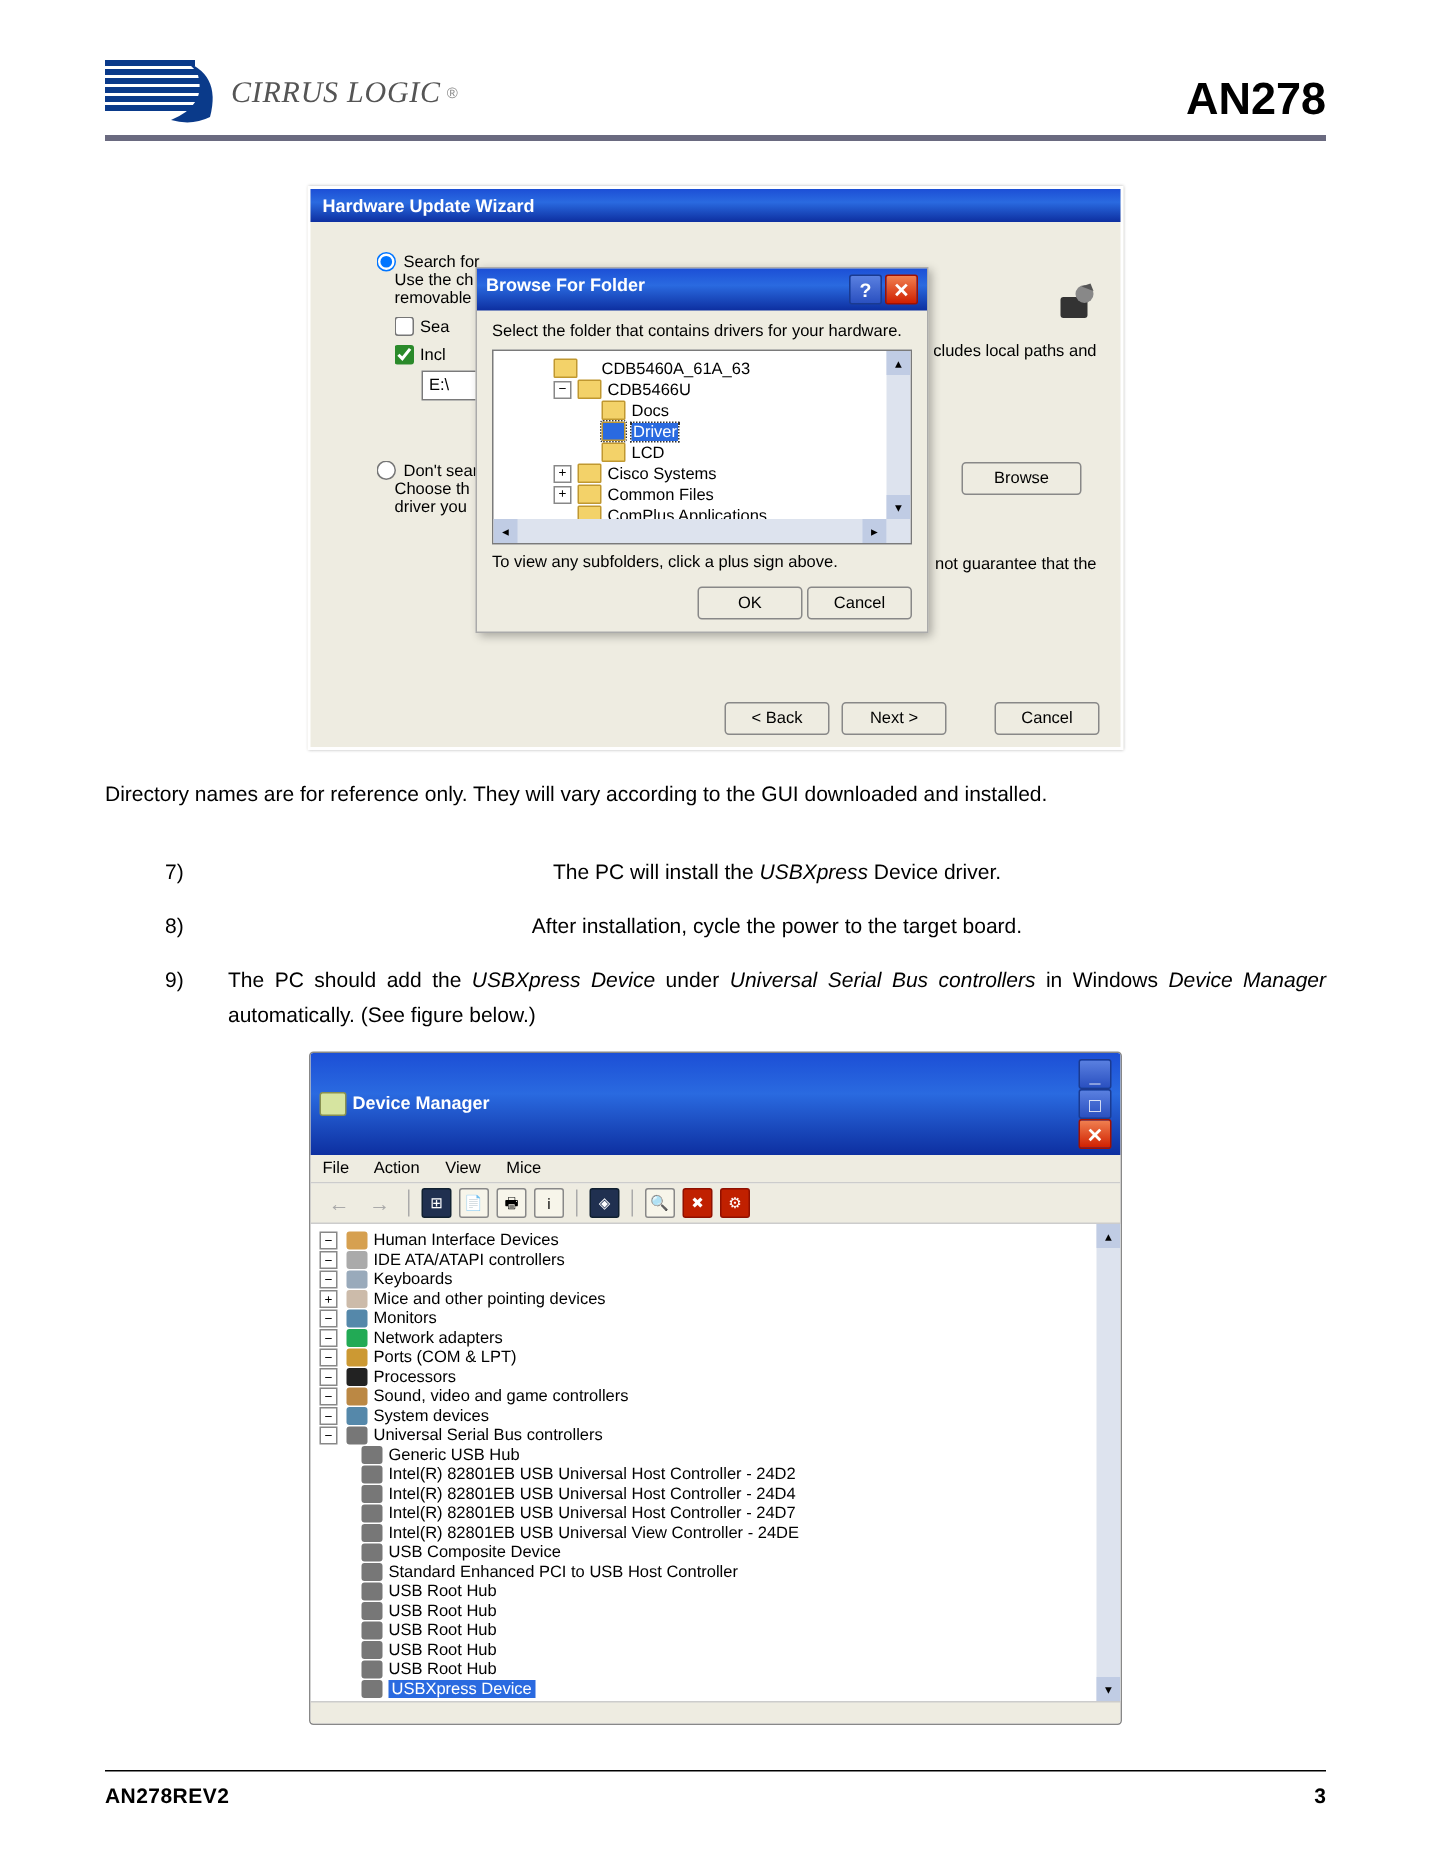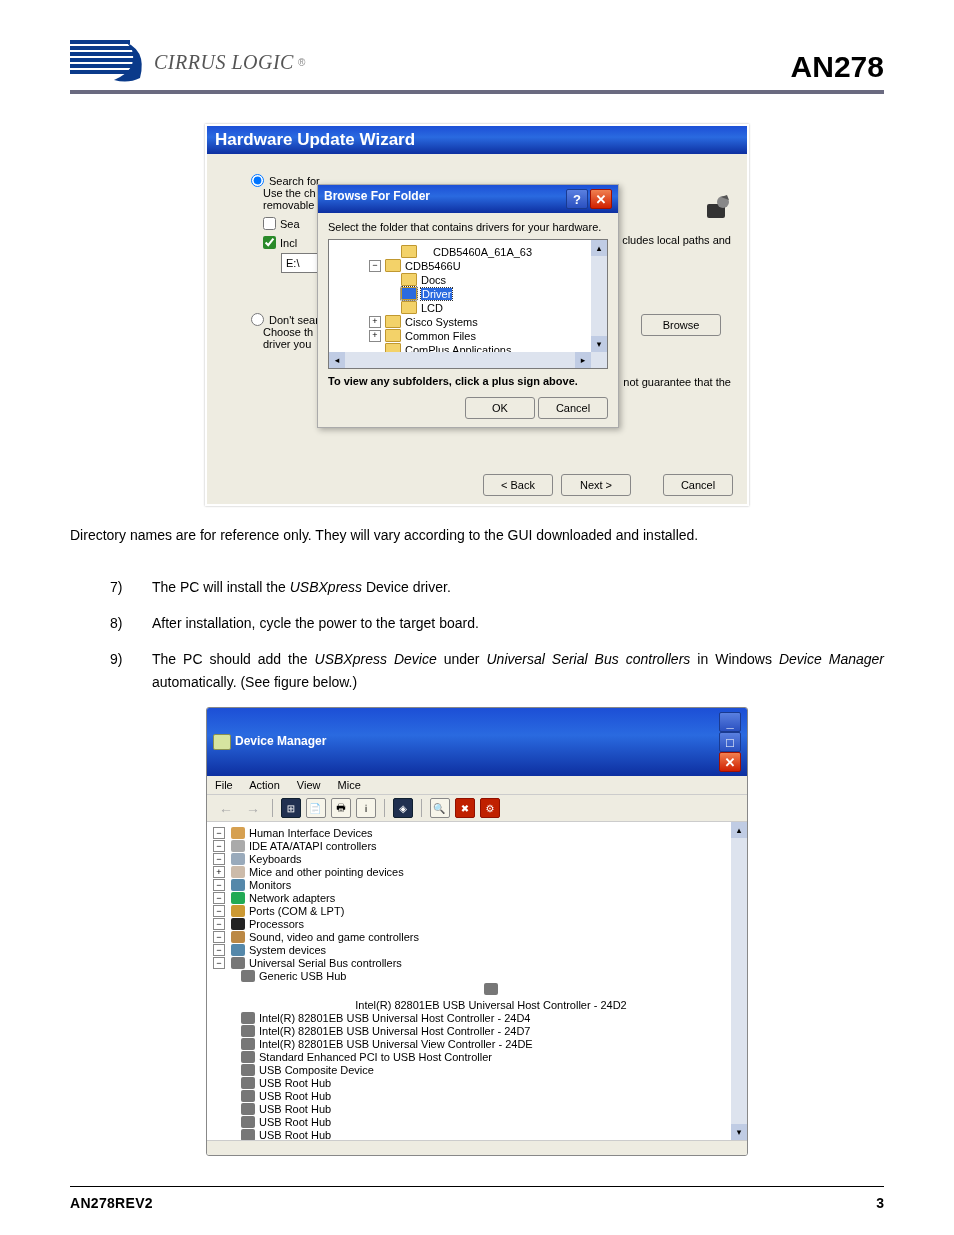--- a/index.html
+++ b/index.html
@@ -2,21 +2,21 @@
 <html><head>
 <meta charset="utf-8">
 <style>
 body { margin:0; font-family:Arial,Helvetica,sans-serif; background:#fff; width:954px; font-size:14px; color:#000; }
 .page { padding: 40px 70px 30px 70px; }
 .header { display:flex; justify-content:space-between; align-items:flex-end; border-bottom:4px solid #6a6a80; padding-bottom:6px; margin-bottom:30px; }
 .logo-block { display:flex; align-items:center; gap:4px; }
 .doc-id { font-size:30px; font-weight:bold; }
 .screenshot1-wrap { text-align:center; margin-bottom:20px; }
 .wizard { width:540px; margin:0 auto; border:2px solid #fff; background:#eeece1; font-family:Tahoma,sans-serif; font-size:11px; text-align:left; position:relative; box-shadow:0 0 2px rgba(0,0,0,.3); }
-.wizard-title { background:linear-gradient(to bottom,#1c4fd6,#2a6ae0 40%,#0d2fa0); color:#fff; font-weight:bold; padding:4px 8px; font-size:17px;}
+.wizard-title { background:linear-gradient(to bottom,#1c4fd6,#2a6ae0 40%,#0d2fa0); color:#fff; font-weight:bold; padding:4px 8px; font-size:12px;}
 .wizard-body { position:relative; height:330px; padding:10px 14px; }
 .please { font-weight:bold; color:#223; margin-bottom:6px; }
 .radio-row { margin-left:30px; margin-top:10px; display:flex; align-items:center; gap:5px; font-size:11px;}
 .radio-sub { margin-left:42px; font-size:11px; color:#000;}
 .chkrow { margin-left:42px; margin-top:6px; font-size:11px; display:flex; align-items:center; gap:4px; }
 .wizard-input { margin-left:60px; margin-top:4px; display:flex; align-items:center; gap:6px;}
 .wizard-input .inp { width:240px; height:18px; border:1px solid #7a7a7a; background:#fff; font-size:11px; padding:0 4px;}
 .wizard-btns { position:absolute; bottom:8px; right:14px; display:flex; gap:8px;}
 .wizard-btn { width:70px; height:22px; background:#eeece1; border:1px solid #888; font-size:11px; border-radius:3px; }
 .right-text { position:absolute; right:16px; font-size:11px; }
@@ -33,21 +33,21 @@
 .tree-scroll-v .down { position:absolute; bottom:16px; width:100%;}
 .tree-scroll-h { position:absolute; left:0; bottom:0; height:16px; width:calc(100% - 16px); background:#dde3ee; display:flex; justify-content:space-between;}
 .tree-scroll-h span { width:16px; background:#c0cce4; font-size:9px; text-align:center; line-height:16px;}
 .tree-item { display:flex; align-items:center; gap:4px; white-space:nowrap; margin:1px 0;}
 .fldr { width:14px; height:11px; background:#f3d269; border:1px solid #c09830; border-radius:1px; display:inline-block;}
 .fldr.sel { outline:1px dotted #333;}
 .note-text { margin: 12px 0 30px 0; line-height:1.4; }
 .numbered { margin-left:40px; line-height:1.6; }
 .numbered .item { display:flex; gap:20px; margin-bottom:14px; }
 .numbered .item .num { width:22px; flex-shrink:0; }
-.numbered .item .txt { flex:1; }
+.numbered .item .txt { flex:1;text-align:center; }
 .em { font-style:italic; }
 .devmgr { width:540px; margin:10px auto 0; font-family:Tahoma,sans-serif; font-size:11px; text-align:left; border:1px solid #888; border-radius:3px; overflow:hidden;}
 .devmgr-title { background:linear-gradient(to bottom,#1c4fd6,#2a6ae0 40%,#0d2fa0); color:#fff; font-weight:bold; padding:4px 6px; font-size:12px; display:flex; justify-content:space-between; align-items:center;}
 .devmgr-menu { background:#eeece1; padding:3px 8px; font-size:11px; border-bottom:1px solid #ccc;}
 .devmgr-menu span { margin-right:14px; }
 .devmgr-toolbar { background:#eeece1; padding:3px 8px; display:flex; gap:5px; align-items:center; border-bottom:1px solid #ccc;}
 .tbicn { width:18px; height:18px; border:1px solid #888; border-radius:2px; background:#f7f5ea; display:inline-flex; align-items:center; justify-content:center; font-size:10px;}
 .tbicn.red { background:#c02000; color:#fff; border-color:#901000;}
 .tbicn.dark { background:#203050; color:#fff; border-color:#102030;}
 .tbarrow { color:#aaa; font-size:14px; padding:0 4px;}
@@ -136,21 +136,21 @@
           <div class="browse-title">
             <span>Browse For Folder</span>
             <div class="wctrl">
               <div class="wbtn">?</div>
               <div class="wbtn xbtn">✕</div>
             </div>
           </div>
           <div class="browse-body">
             <div>Select the folder that contains drivers for your hardware.</div>
             <div class="tree">
-              <div class="tree-item" style="margin-left:66px;gap:16px;">
+              <div class="tree-item" style="margin-left:34px;gap:16px;">
                   <span class="fldr"></span>
                   <span>CDB5460A_61A_63</span>
                 </div>
               <div class="tree-item" style="margin-left:34px;">
                   <span style="width:10px;height:10px;border:1px solid #888;font-size:9px;text-align:center;line-height:9px;">−</span>
                   <span class="fldr"></span>
                   <span>CDB5466U</span>
                 </div>
               <div class="tree-item" style="margin-left:66px;">
                   <span class="fldr"></span>
@@ -180,21 +180,21 @@
                 </div>
               <div class="tree-scroll-v">
                   <div class="up">▴</div>
                   <div class="down">▾</div>
                 </div>
               <div class="tree-scroll-h">
                   <span>◂</span>
                   <span>▸</span>
                 </div>
             </div>
-            <div style="margin-bottom:10px;font-weight:bold;">To view any subfolders, click a plus sign above.</div>
+            <div style="margin-bottom:10px;">To view any subfolders, click a plus sign above.</div>
             <div style="text-align:right;">
               <button class="wizard-btn">OK</button>
               <button class="wizard-btn">Cancel</button>
             </div>
           </div>
         </div>
       </div>
     </div>
   </div>
 
@@ -299,43 +299,43 @@
       <div class="dev-item">
           <span class="box">−</span>
           <span class="icn" style="background:#777;"></span>
           <span>Universal Serial Bus controllers</span>
         </div>
       <div id="usb-kids">
           <div class="dev-item" style="margin-left: 28px;">
             <span class="icn" style="background:#777;"></span>
             <span>Generic USB Hub</span>
           </div>
-          <div class="dev-item" style="margin-left: 28px; flex-direction: column;">
+          <div class="dev-item" style="margin-left: 28px;">
             <span class="icn" style="background:#777;"></span>
             <span>Intel(R) 82801EB USB Universal Host Controller - 24D2</span>
           </div>
           <div class="dev-item" style="margin-left: 28px;">
             <span class="icn" style="background:#777;"></span>
             <span>Intel(R) 82801EB USB Universal Host Controller - 24D4</span>
           </div>
           <div class="dev-item" style="margin-left: 28px;">
             <span class="icn" style="background:#777;"></span>
             <span>Intel(R) 82801EB USB Universal Host Controller - 24D7</span>
           </div>
           <div class="dev-item" style="margin-left: 28px;">
             <span class="icn" style="background:#777;"></span>
             <span>Intel(R) 82801EB USB Universal View Controller - 24DE</span>
           </div>
           <div class="dev-item" style="margin-left: 28px;">
             <span class="icn" style="background:#777;"></span>
+            <span>USB Composite Device</span>
+          </div>
+          <div class="dev-item" style="margin-left: 28px;">
+            <span class="icn" style="background:#777;"></span>
             <span>Standard Enhanced PCI to USB Host Controller</span>
-          </div>
-          <div class="dev-item" style="margin-left: 28px;">
-            <span class="icn" style="background:#777;"></span>
-            <span>USB Composite Device</span>
           </div>
           <div class="dev-item" style="margin-left: 28px;">
             <span class="icn" style="background:#777;"></span>
             <span>USB Root Hub</span>
           </div>
           <div class="dev-item" style="margin-left: 28px;">
             <span class="icn" style="background:#777;"></span>
             <span>USB Root Hub</span>
           </div>
           <div class="dev-item" style="margin-left: 28px;">

